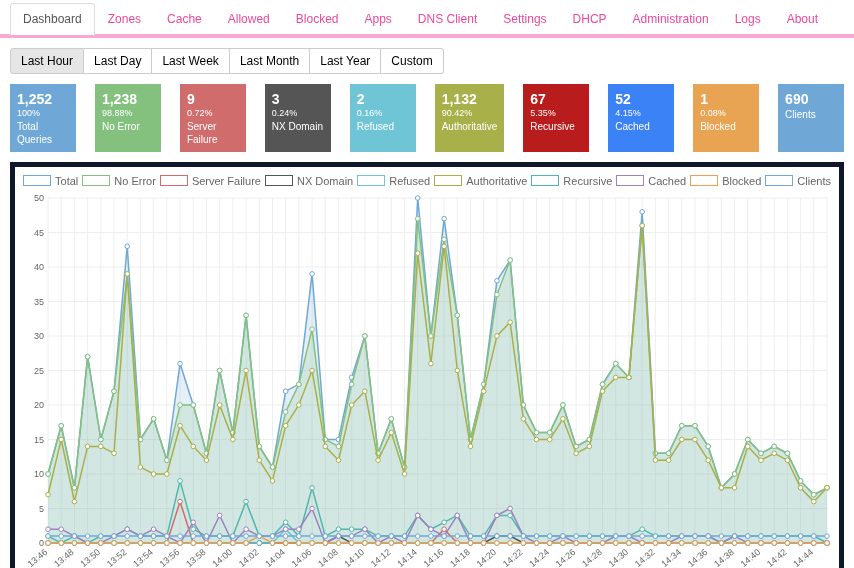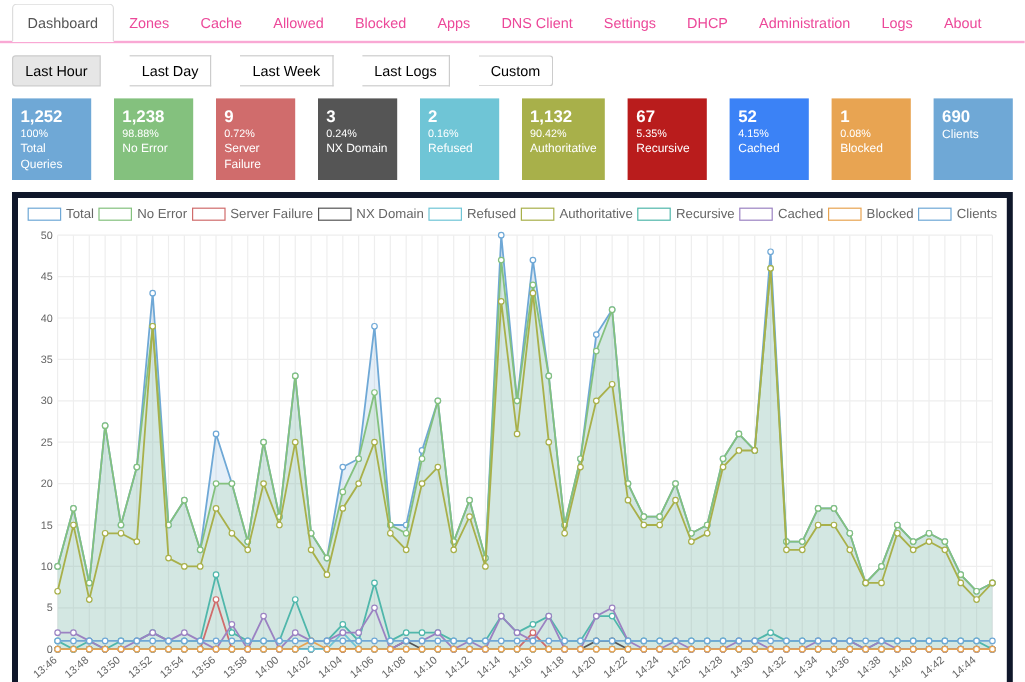--- a/index.html
+++ b/index.html
@@ -1,25 +1,25 @@
 <!DOCTYPE html>
 <html><head>
   <meta charset="utf-8">
   <style>
     * { margin: 0; padding: 0; box-sizing: border-box; }
     body { font-family: Arial, sans-serif; font-size: 12px; background: #fff; width: 854px; }
-    .nav-tabs { display: flex; border-bottom: 2px solid #f9a8d4; padding: 3px 10px 0; }
+    .nav-tabs { display: flex; border-bottom: 4px solid #f9a8d4; padding: 3px 10px 0; }
     .nav-tab { padding: 8px 12px; color: #ec4899; cursor: pointer; border: 1px solid transparent; border-radius: 4px 4px 0 0; margin-bottom: -1px; }
     .nav-tab.active { color: #555; background: #fff; border-color: #ddd #ddd #fff; }
     .content { padding: 10px; }
     .time-buttons { display: flex; margin-bottom: 10px; }
     .time-btn { padding: 5px 10px; border: 1px solid #ccc; background: #fff; cursor: pointer; font-size: 12px; }
     .time-btn:first-child { border-radius: 3px 0 0 3px; }
     .time-btn:last-child { border-radius: 0 3px 3px 0; }
-    .time-btn + .time-btn { border-left: none; margin-left: 24px; }
+    .time-btn + .time-btn { border-left: none; }
     .time-btn.active { background: #e6e6e6; }
     .stat-cards { display: flex; gap: 19px; margin-bottom: 10px; }
     .stat-card { flex: 1; padding: 6px 7px; color: #fff; font-size: 10px; line-height: 1.3; }
     .stat-card .val { font-size: 14px; font-weight: bold; }
     .stat-card .pct { font-size: 9px; }
     .stat-card .lbl { font-size: 10px; }
     .chart-container { border: 5px solid #0f172a; padding: 8px; }
     .legend { display: flex; flex-wrap: wrap; gap: 4px; justify-content: center; margin-bottom: 6px; }
     .legend-item { display: flex; align-items: center; gap: 4px; font-size: 11px; color: #666; }
     .legend-box { width: 28px; height: 11px; border: 1px solid; display: inline-block; }
@@ -45,21 +45,22 @@
     <div class="nav-tab">Administration</div>
     <div class="nav-tab">Logs</div>
     <div class="nav-tab">About</div>
   </div>
 
 <div class="content">
   <div class="time-buttons">
       <button class="time-btn active">Last Hour</button>
       <button class="time-btn">Last Day</button>
       <button class="time-btn">Last Week</button>
-      <button class="time-btn">Last Logs</button>
+      <button class="time-btn">Last Month</button>
+      <button class="time-btn">Last Year</button>
       <button class="time-btn">Custom</button>
     </div>
   <div class="stat-cards">
       <div class="stat-card" style="background: rgb(111, 168, 214);">
         <div class="val">1,252</div>
         <div class="pct">100%</div>
         <div class="lbl">Total Queries</div>
       </div>
       <div class="stat-card" style="background: rgb(132, 193, 126);">
         <div class="val">1,238</div>

